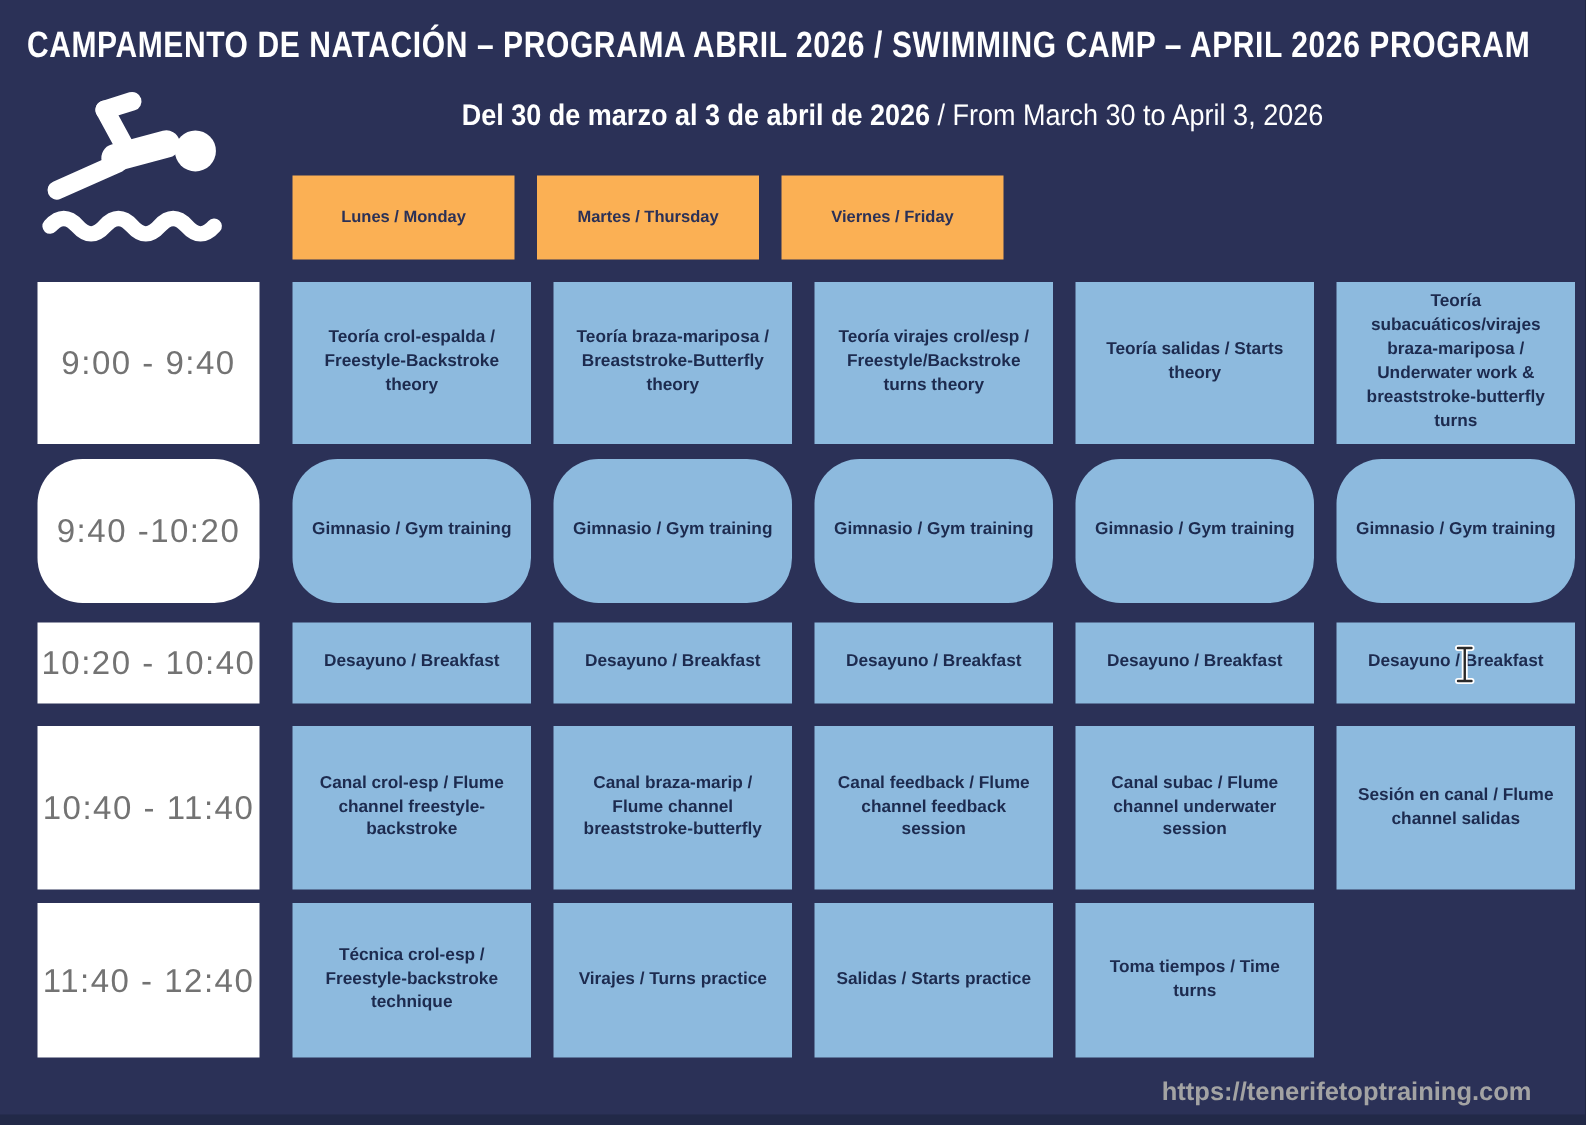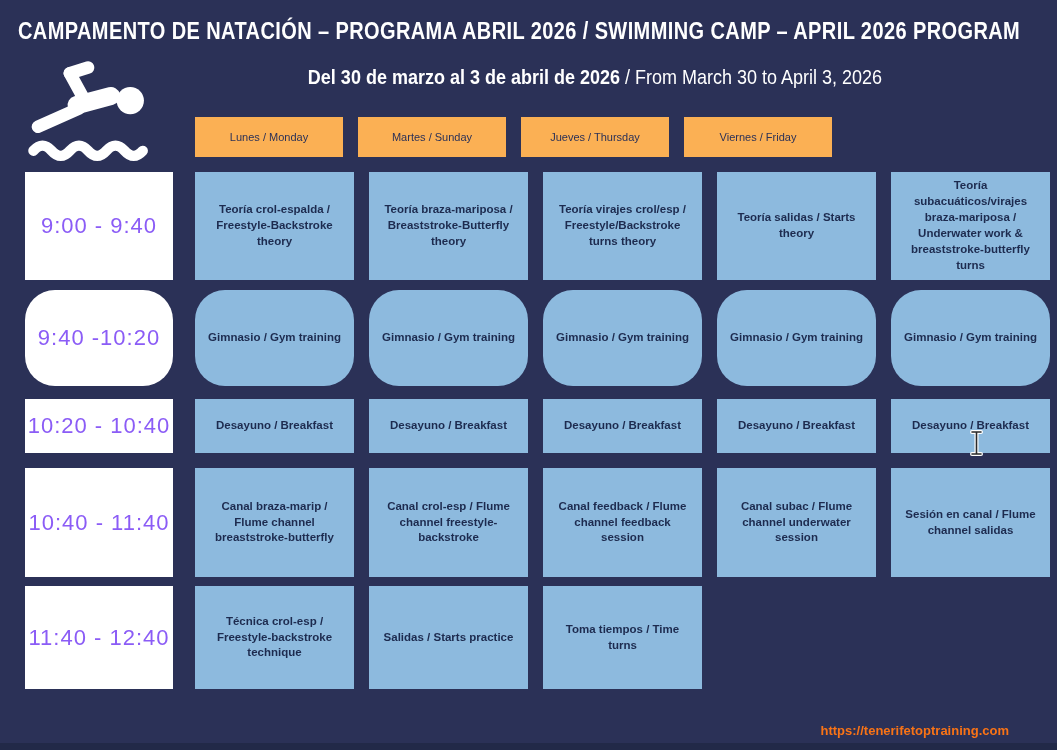--- a/index.html
+++ b/index.html
@@ -22,45 +22,45 @@
   }
   .subtitle .bold { font-weight:700; }
   .subtitle .reg  { font-weight:400; }
   .swimmer {
     position:absolute; left:24px; top:55px; width:143px; height:114px;
   }
   .grid { position:absolute; left:25px; top:117px; }
   .row { display:flex; gap:15px; }
   .row > .slot0 { width:148px; margin-right:7px; flex:none; }
   .header-cell {
-    width:148px; height:40px; flex:none;
+    width:148px; height:56px; flex:none;
     background:#fbb054; color:#2b3157;
     display:flex; align-items:center; justify-content:center;
-    font-size:11px; font-weight:400; text-align:center;
+    font-size:11px; font-weight:700; text-align:center;
   }
   .time-cell {
-    background:#ffffff; color:#8b5cf6;
+    background:#ffffff; color:#737373;
     display:flex; align-items:center; justify-content:center;
     font-size:22px; font-weight:400; letter-spacing:1px; white-space:nowrap;
   }
   .cell {
     width:159px; flex:none;
     background:#8dbade; color:#1d2b4f;
     display:flex; align-items:center; justify-content:center;
     text-align:center; font-size:11.5px; font-weight:700; line-height:1.38;
     padding:4px 9px;
   }
   .row-1 { margin-top:15px; } .row-1 > div { height:108px; }
   .row-2 { margin-top:10px; } .row-2 > div { height:96px;border-radius:30px; }
   .row-3 { margin-top:13px; } .row-3 > div { height:54px; }
   .row-4 { margin-top:15px; } .row-4 > div { height:109px; }
   .row-5 { margin-top:9px;  } .row-5 > div { height:103px; }
   .footer-url {
-    position:absolute; right:48px; bottom:12px;
-    color:#f97316; font-size:13px; font-weight:700;
+    position:absolute; right:36px; bottom:12px;
+    color:#a3a3a3; font-size:17px; font-weight:700;
   }
   .bottom-strip {
     position:absolute; left:0; bottom:0; width:100%; height:7px;
     background:#222948;
   }
   .text-cursor { position:absolute; left:969px; top:430px; width:15px; height:26px; }
 </style>
 </head>
 <body>
 
@@ -83,22 +83,21 @@
 
   <div class="subtitle">
     <span class="bold">Del 30 de marzo al 3 de abril de 2026</span><span class="reg"> / From March 30 to April 3, 2026</span>
   </div>
 
   <div class="grid">
 
     <div class="row row-header">
       <div class="slot0"></div>
       <div class="header-cell">Lunes / Monday</div>
-      <div class="header-cell">Martes / Sunday</div>
-      <div class="header-cell">Jueves / Thursday</div>
+      <div class="header-cell">Martes / Thursday</div>
       <div class="header-cell">Viernes / Friday</div>
     </div>
 
     <div class="row row-1">
       <div class="time-cell slot0">9:00 - 9:40</div>
       <div class="cell">Teoría crol-espalda / Freestyle-Backstroke theory</div>
       <div class="cell">Teoría braza-mariposa / Breaststroke-Butterfly theory</div>
       <div class="cell">Teoría virajes crol/esp / Freestyle/Backstroke turns theory</div>
       <div class="cell">Teoría salidas / Starts theory</div>
       <div class="cell">Teoría subacuáticos/virajes braza-mariposa / Underwater work &amp; breaststroke-butterfly turns</div>
@@ -117,30 +116,31 @@
       <div class="time-cell slot0">10:20 - 10:40</div>
       <div class="cell">Desayuno / Breakfast</div>
       <div class="cell">Desayuno / Breakfast</div>
       <div class="cell">Desayuno / Breakfast</div>
       <div class="cell">Desayuno / Breakfast</div>
       <div class="cell">Desayuno / Breakfast</div>
     </div>
 
     <div class="row row-4">
       <div class="time-cell slot0">10:40 - 11:40</div>
+      <div class="cell">Canal crol-esp / Flume channel freestyle-backstroke</div>
       <div class="cell">Canal braza-marip / Flume channel breaststroke-butterfly</div>
-      <div class="cell">Canal crol-esp / Flume channel freestyle-backstroke</div>
       <div class="cell">Canal feedback / Flume channel feedback session</div>
       <div class="cell">Canal subac / Flume channel underwater session</div>
       <div class="cell">Sesión en canal / Flume channel salidas</div>
     </div>
 
     <div class="row row-5">
       <div class="time-cell slot0">11:40 - 12:40</div>
       <div class="cell">Técnica crol-esp / Freestyle-backstroke technique</div>
+      <div class="cell">Virajes / Turns practice</div>
       <div class="cell">Salidas / Starts practice</div>
       <div class="cell">Toma tiempos / Time turns</div>
     </div>
 
   </div>
 
   <span class="text-cursor">
     <svg width="15" height="26" viewBox="0 0 15 26">
       <path d="M3 2 H12 M7.5 2 V24 M3 24 H12" stroke="#ffffff" stroke-width="4" stroke-linecap="round" fill="none"></path>
       <path d="M3 2 H12 M7.5 2 V24 M3 24 H12" stroke="#2a2a2a" stroke-width="1.6" stroke-linecap="round" fill="none"></path>

